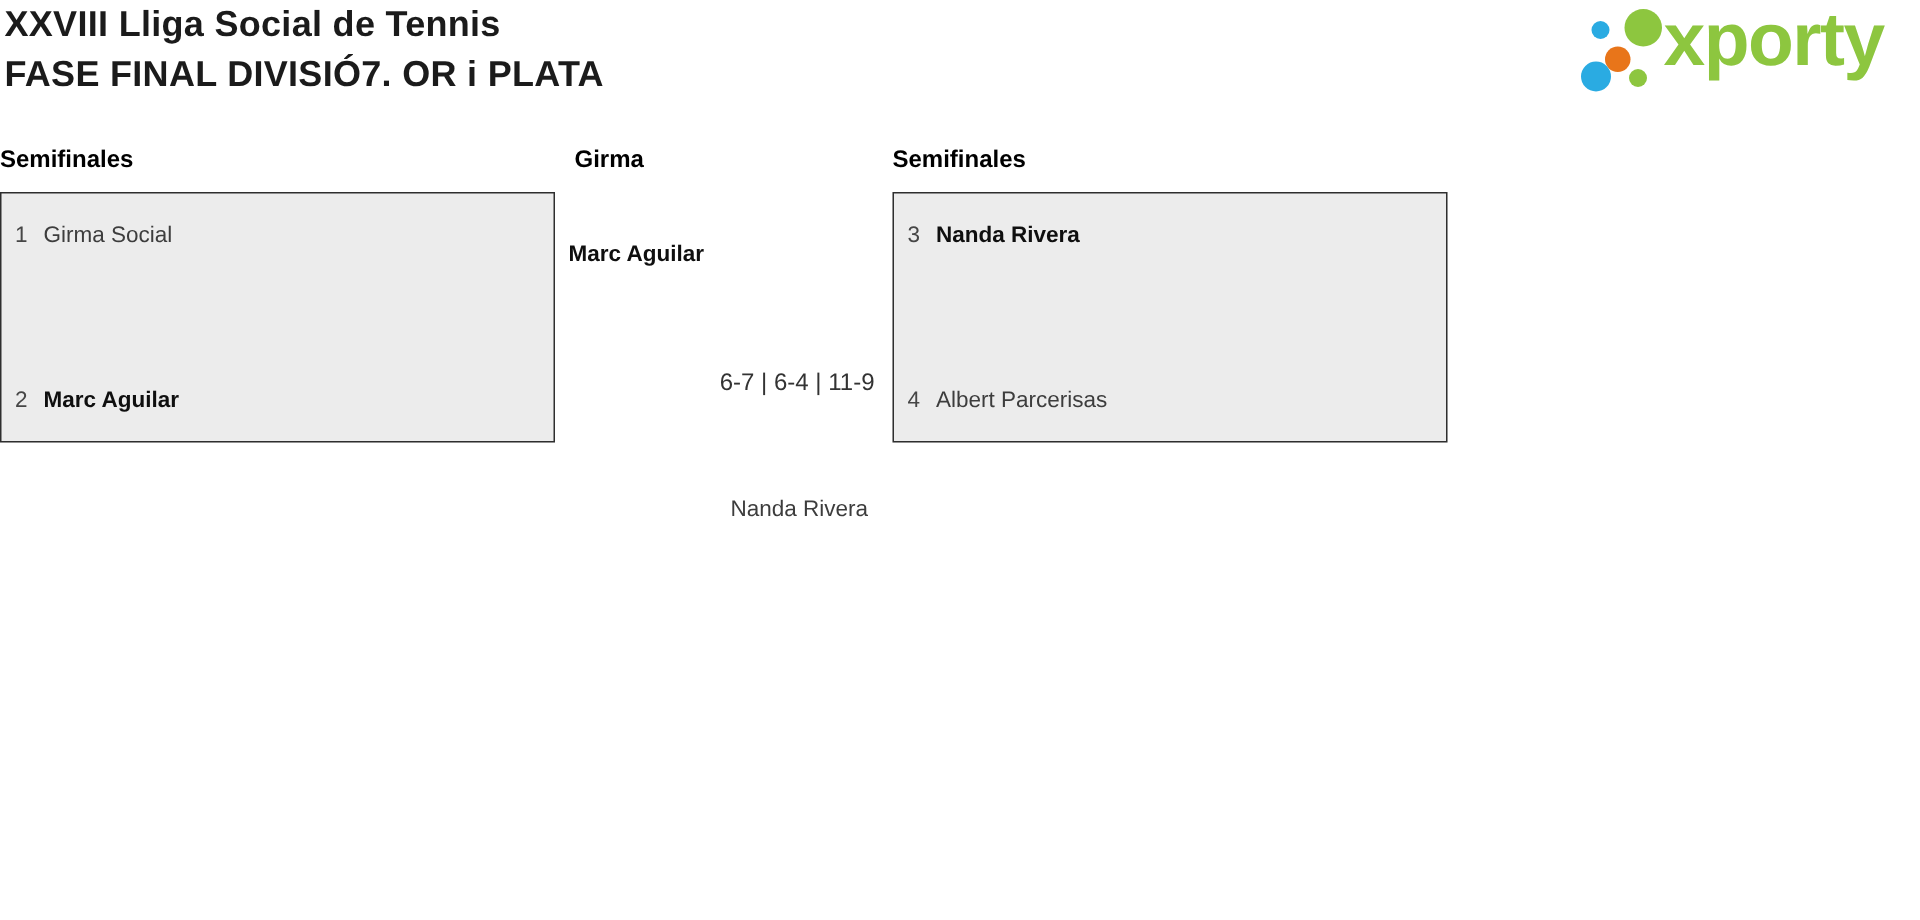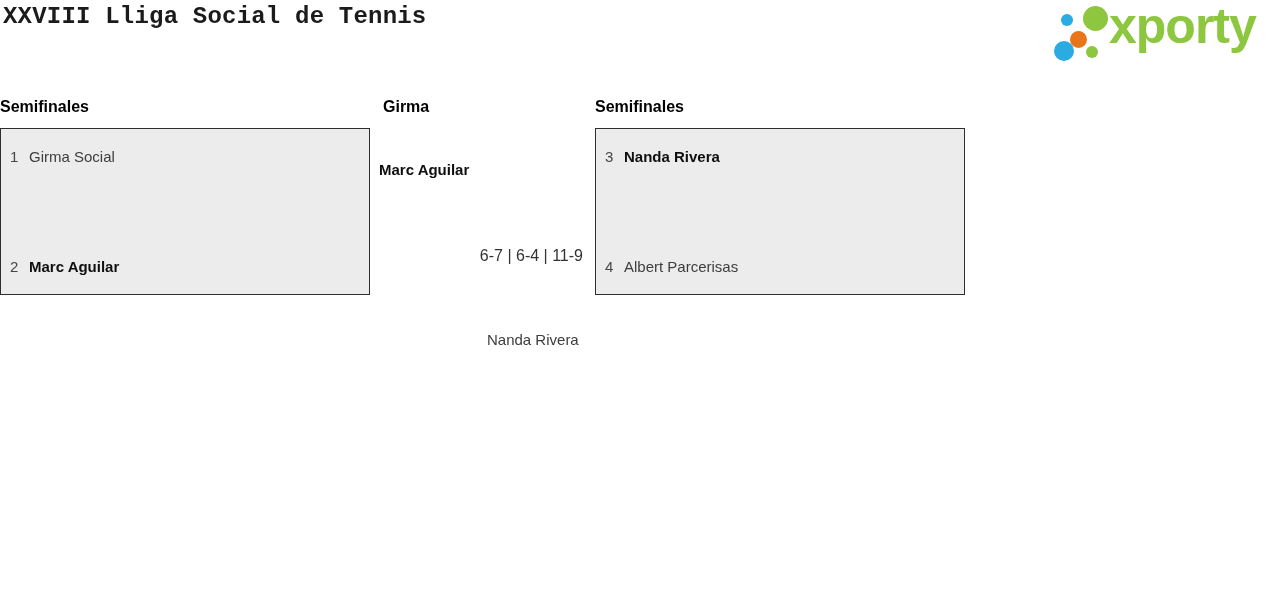--- a/index.html
+++ b/index.html
@@ -6,21 +6,21 @@
   body {
     width: 1280px; height: 613px;
     background: #ffffff;
     font-family: "Liberation Sans", sans-serif;
     position: relative;
     overflow: hidden;
     color: #1b1b1b;
   }
 
   
-  .title-block { position: absolute; left: 3px; top: 0px; font-family: Liberation Mono, monospace; }
+  .title-block { position: absolute; left: 3px; top: 0px; }
   .title-line {
     font-size: 24px; font-weight: 600; line-height: 33px;
     color: #1b1b1b; letter-spacing: 0.2px; white-space: nowrap;
   }
 
   
   .logo { position: absolute; left: 1045px; top: 0; width: 235px; height: 70px; }
   .dot { position: absolute; border-radius: 50%; }
   .dot-blue-small  { left: 16px; top: 14px; width: 12px; height: 12px; background: #2aabe2; }
   .dot-green-large { left: 38px; top: 6px;  width: 25px; height: 25px; background: #8dc63f; }
@@ -77,20 +77,21 @@
   .final-p2 {
     position: absolute; left: 487px; top: 330px; height: 20px; line-height: 20px;
     font-size: 15px; color: #3d3d3d; white-space: nowrap;
   }
 </style>
 </head>
 <body>
 
 <div class="title-block">
   <div class="title-line">XXVIII Lliga Social de Tennis</div>
+  <div class="title-line">FASE FINAL DIVISIÓ7. OR i PLATA</div>
 </div>
 
 <div class="logo">
   <span class="dot dot-blue-small"></span>
   <span class="dot dot-green-large"></span>
   <span class="dot dot-orange"></span>
   <span class="dot dot-blue-large"></span>
   <span class="dot dot-green-small"></span>
   <span class="logo-text">xporty</span>
 </div>

